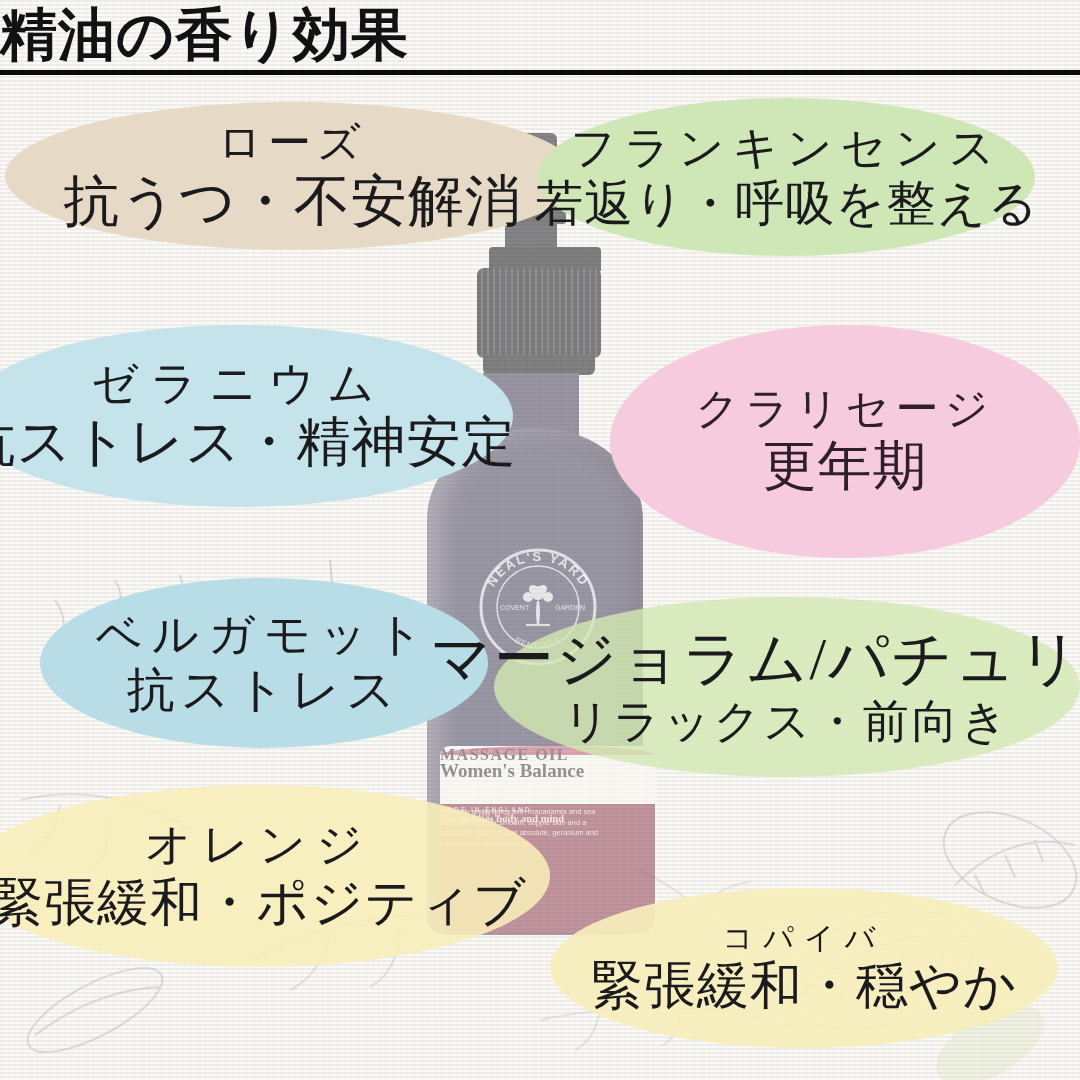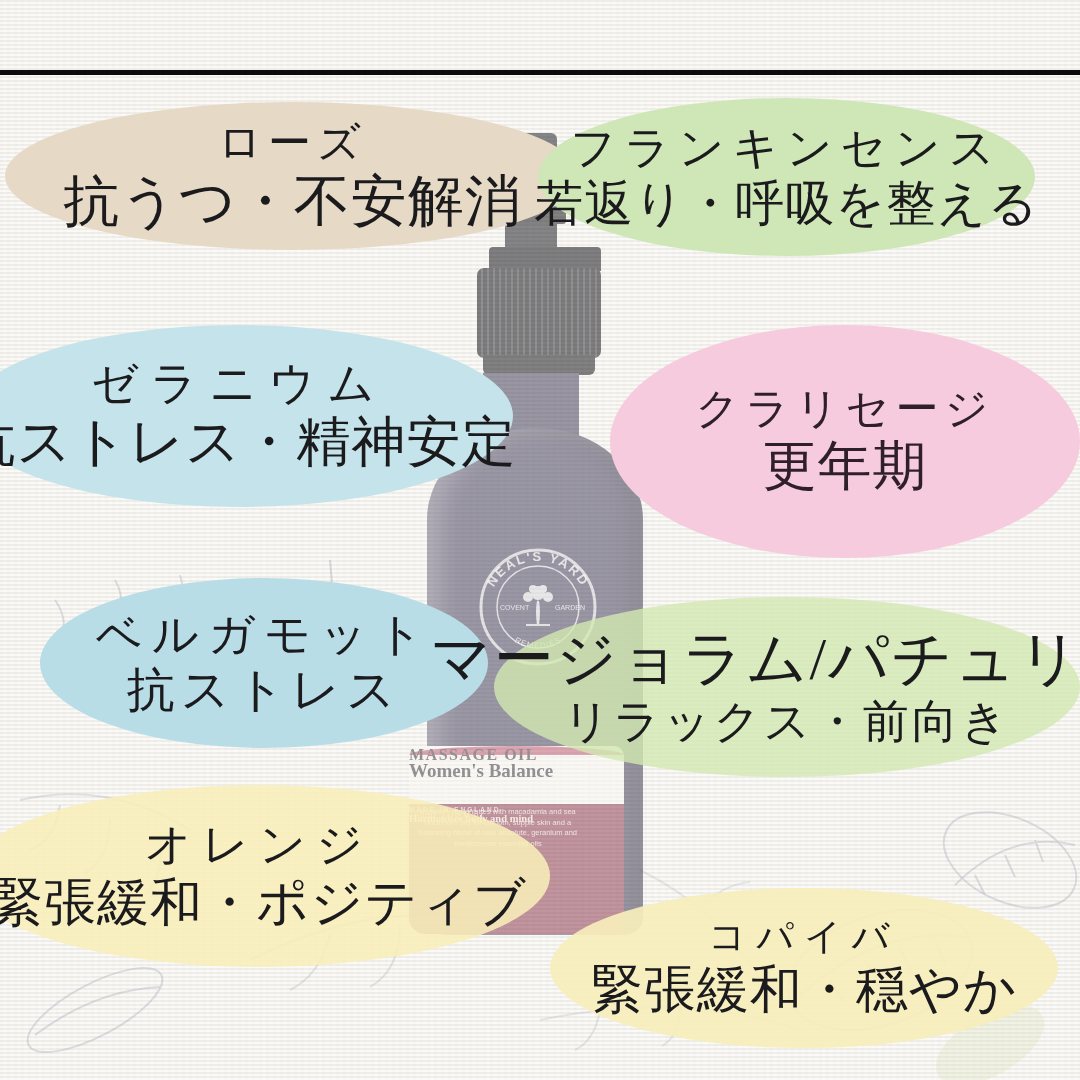--- a/index.html
+++ b/index.html
@@ -37,22 +37,22 @@
   .cap-base{left:483px;top:355px;width:112px;height:20px;background:#131318;border-radius:0 0 6px 6px;}
   .neck{left:483px;top:373px;width:96px;height:70px;background:#413d58;}
   .body-glass{
     left:427px;top:428px;width:216px;height:507px;background:#443f5c;
     border-radius:105px 105px 20px 20px / 92px 92px 16px 16px;
     box-shadow:inset 14px 0 22px rgba(255,255,255,.25), inset -14px 0 22px rgba(0,0,0,.25);
   }
   .logo-svg{position:absolute;left:478px;top:547px;}
 
   .label{
-    left:409px;top:746px;width:215px;height:188px;background:#fbf8f4;
-    border-radius:10px 10px 16px 16px;overflow:hidden;text-align:center;
+    left:440px;top:746px;width:215px;height:188px;background:#fbf8f4;
+    border-radius:10px 10px 16px 16px;overflow:hidden;text-align:left;
   }
   .label-stripe{position:absolute;left:0;top:0;width:100%;height:9px;background:#c05a74;
     border-radius:50% 50% 50% 50% / 100% 100% 0 0;}
   .label-name{margin-top:14px;font-size:19px;font-weight:700;color:#3c3540;}
   .label-type{font-size:16px;font-weight:700;letter-spacing:1.5px;color:#3c3540;}
   .label-red{position:absolute;left:0;top:58px;width:100%;height:130px;background:#8d3a50;color:#f3e3d8;}
   .label-tagline{margin-top:9px;font-size:10.5px;font-weight:700;}
   .label-desc{margin:3px auto 0;width:178px;font-size:7.5px;line-height:1.4;opacity:.92;
     font-family:"Liberation Sans","DejaVu Sans",sans-serif;}
   .label-volume{margin-top:5px;font-size:9px;letter-spacing:1px;opacity:.9;}
@@ -77,21 +77,21 @@
   .b2 .oil-name{font-size:46px;letter-spacing:12px;} .b2 .oil-effect{font-size:54px;}
   .b3{left:610px; top:325px;width:470px;height:233px;color:#2f1f2b;}
   .b3 .oil-name{font-size:43px;letter-spacing:6px;} .b3 .oil-effect{font-size:54px;}
   .b4{left:40px;  top:578px;width:448px;height:170px;}
   .b4 .oil-name{font-size:46px;letter-spacing:9px;} .b4 .oil-effect{font-size:48px;letter-spacing:6px;}
   .b5{left:494px; top:597px;width:586px;height:180px;}
   .b5 .oil-name{font-size:60px;letter-spacing:2px;} .b5 .oil-effect{font-size:46px;letter-spacing:3px;}
   .b6{left:-32px; top:785px;width:582px;height:182px;}
   .b6 .oil-name{font-size:46px;letter-spacing:10px;} .b6 .oil-effect{font-size:52px;}
   .b7{left:550px; top:888px;width:508px;height:160px;}
-  .b7 .oil-name{font-size:37px;letter-spacing:10px;} .b7 .oil-effect{font-size:52px;}
+  .b7 .oil-name{font-size:30px;letter-spacing:10px;} .b7 .oil-effect{font-size:52px;}
 </style>
 </head>
 <body>
 
 <div class="stage">
 
   <svg class="botanicals" viewBox="0 0 1080 540" fill="none" stroke="#a3a4b5" stroke-width="2">
     <path d="M40 120 q60 -40 150 -30 M60 110 q10 -30 -5 -50 M110 100 q20 -35 5 -60 M160 95 q30 -30 20 -60" opacity=".7"></path>
     <path d="M20 260 q90 -20 170 30 M60 265 q-5 35 -30 45 M110 278 q0 40 -25 55 M160 295 q5 40 -15 60" opacity=".6"></path>
     <path d="M300 180 q40 -80 30 -160 M310 120 q-30 -10 -40 -35 M312 90 q25 -15 28 -45 M305 150 q-32 -2 -50 -22" opacity=".8"></path>
@@ -193,15 +193,16 @@
   <div class="bubble b6" style="background: rgba(248, 238, 186, 0.88);">
     <div class="oil-name">オレンジ</div>
     <div class="oil-effect">緊張緩和・ポジティブ</div>
   </div>
 
   <div class="bubble b7" style="background: rgba(247, 238, 188, 0.92);">
     <div class="oil-name">コパイバ</div>
     <div class="oil-effect">緊張緩和・穏やか</div>
   </div>
 
+  <div class="page-title">精油の香り効果</div>
   <div class="title-underline"></div>
 
 </div>
 
 </body></html>

